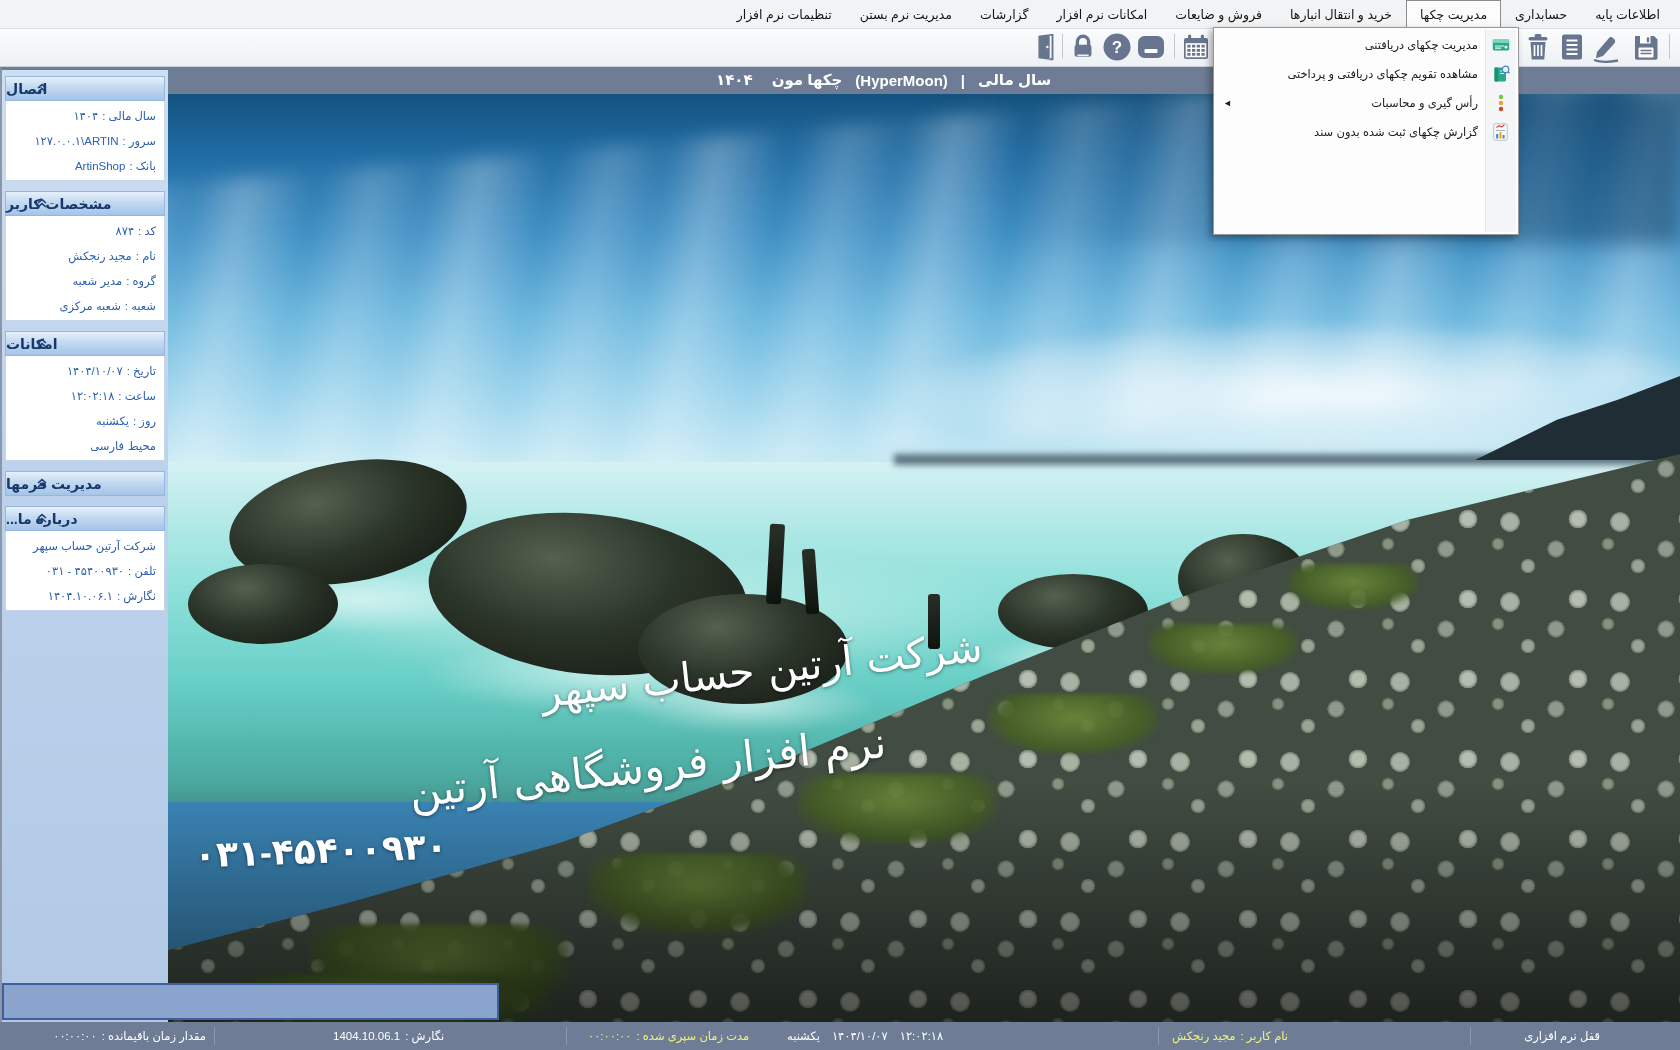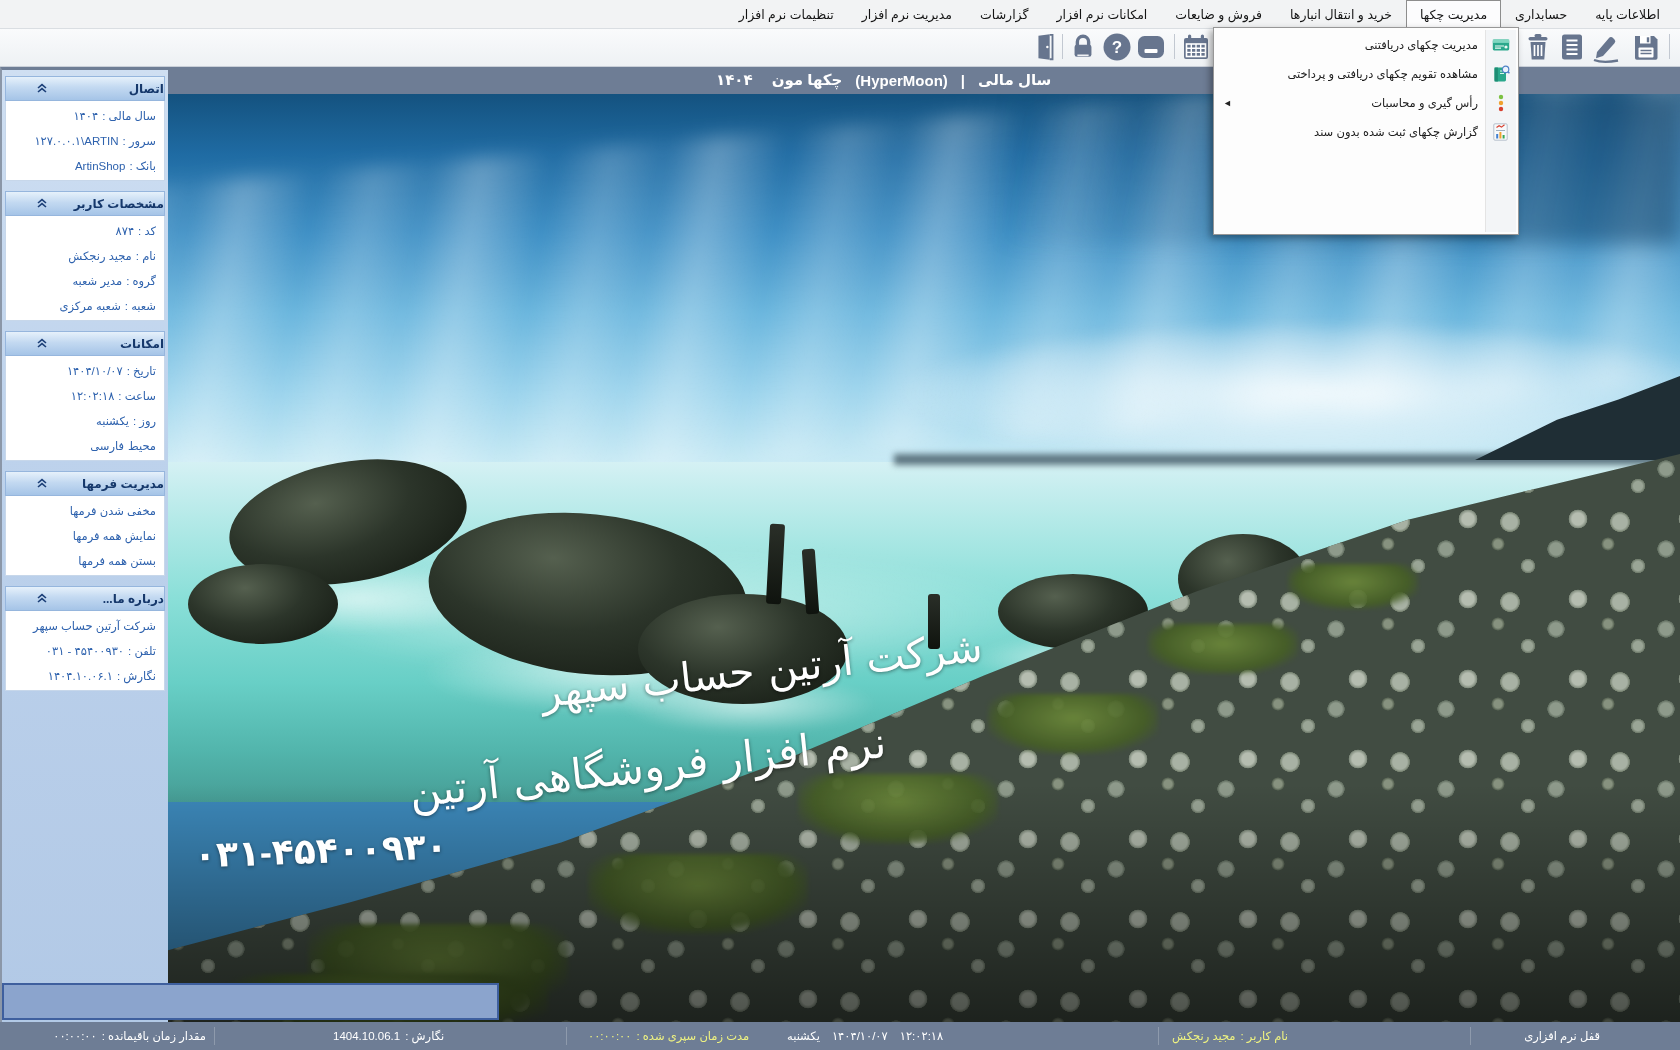--- a/index.html
+++ b/index.html
@@ -25,21 +25,21 @@
               color:#fff;font-weight:bold;font-size:15px;}
   .title-text .wide-gap{margin-right:6px;}
 
   
   .sidebar{position:absolute;top:66px;left:0;width:168px;bottom:28px;box-sizing:border-box;
            background:linear-gradient(180deg,#cfdff2 0%,#bdd2ec 40%,#b2c9e6 100%);
            border-top:4px solid #6e7d95;border-left:2px solid #8b97a8;padding-top:6px;z-index:4;}
   .panel{margin:0 3px 10px 3px;}
   .panel-header{height:23px;background:linear-gradient(180deg,#e6f1fb 0%,#c3d9f1 45%,#a5c4e7 100%);
                 border:1px solid #96b6dd;display:flex;align-items:center;position:relative;direction:rtl;cursor:default;}
-  .panel-title{flex:1;text-align:right;font-weight:bold;font-size:12px;color:#16386b;}
+  .panel-title{flex:1;text-align:left;font-weight:bold;font-size:14px;color:#16386b;}
   .panel-chevron{position:absolute;left:30px;top:5px;width:12px;height:12px;}
   .panel-body{background:#fff;border:1px solid #c7d7ea;border-top:none;padding:2px 0;}
   .p-item{height:25px;display:flex;direction:rtl;align-items:center;gap:4px;padding:0 8px;
           font-size:11.5px;color:#2e62ae;white-space:nowrap;}
   .p-item .val{direction:ltr;unicode-bidi:isolate;}
 
   
   .wallpaper{position:absolute;left:168px;top:94px;width:1512px;height:928px;overflow:hidden;background:#3c88ba;z-index:1;}
   .wp-sky{position:absolute;left:0;top:0;width:100%;height:400px;
           background:linear-gradient(180deg,#14527f 0%,#1f6ba3 15%,#3c8ec4 35%,#68b5dd 55%,#9ad3ec 75%,#c6e9f4 92%,#daf2f6 100%);}
@@ -107,21 +107,21 @@
 <div class="app">
 
   <div class="menubar">
     <div class="menu-item">اطلاعات پایه</div>
     <div class="menu-item">حسابداری</div>
     <div class="menu-item active">مدیریت چکها</div>
     <div class="menu-item">خرید و انتقال انبارها</div>
     <div class="menu-item">فروش و ضایعات</div>
     <div class="menu-item">امکانات نرم افزار</div>
     <div class="menu-item">گزارشات</div>
-    <div class="menu-item">مدیریت نرم افزار</div>
+    <div class="menu-item">مدیریت نرم بستن</div>
     <div class="menu-item">تنظیمات نرم افزار</div>
   </div>
 
   <div class="toolbar">
     <div class="tbtn" style="left:1028px">
       <svg width="30" height="30" viewBox="0 0 32 32">
           <path d="M9 4 L21 2.5 L21 29.5 L9 28 Z" fill="#67758e"></path>
           <circle cx="18.5" cy="16" r="1.3" fill="#fff"></circle>
           <path d="M21 3 h3 v26 h-3" fill="none" stroke="#67758e" stroke-width="2"></path>
         </svg>
@@ -276,31 +276,20 @@
           </div>
       </div>
     </div>
 
     <div class="panel">
       <div class="panel-header">
         <svg class="panel-chevron" viewBox="0 0 12 12">
             <path d="M2 6 L6 2.6 L10 6 M2 10 L6 6.6 L10 10" stroke="#1c3f77" stroke-width="1.6" fill="none"></path>
           </svg>
         <div class="panel-title">مدیریت فرمها</div>
-      </div>
-      <div class="panel-body">
-        <div class="p-item">
-            <span>مخفی شدن فرمها</span>
-          </div>
-        <div class="p-item">
-            <span>نمایش همه فرمها</span>
-          </div>
-        <div class="p-item">
-            <span>بستن همه فرمها</span>
-          </div>
       </div>
     </div>
 
     <div class="panel">
       <div class="panel-header">
         <svg class="panel-chevron" viewBox="0 0 12 12">
             <path d="M2 6 L6 2.6 L10 6 M2 10 L6 6.6 L10 10" stroke="#1c3f77" stroke-width="1.6" fill="none"></path>
           </svg>
         <div class="panel-title">درباره ما...</div>
       </div>

